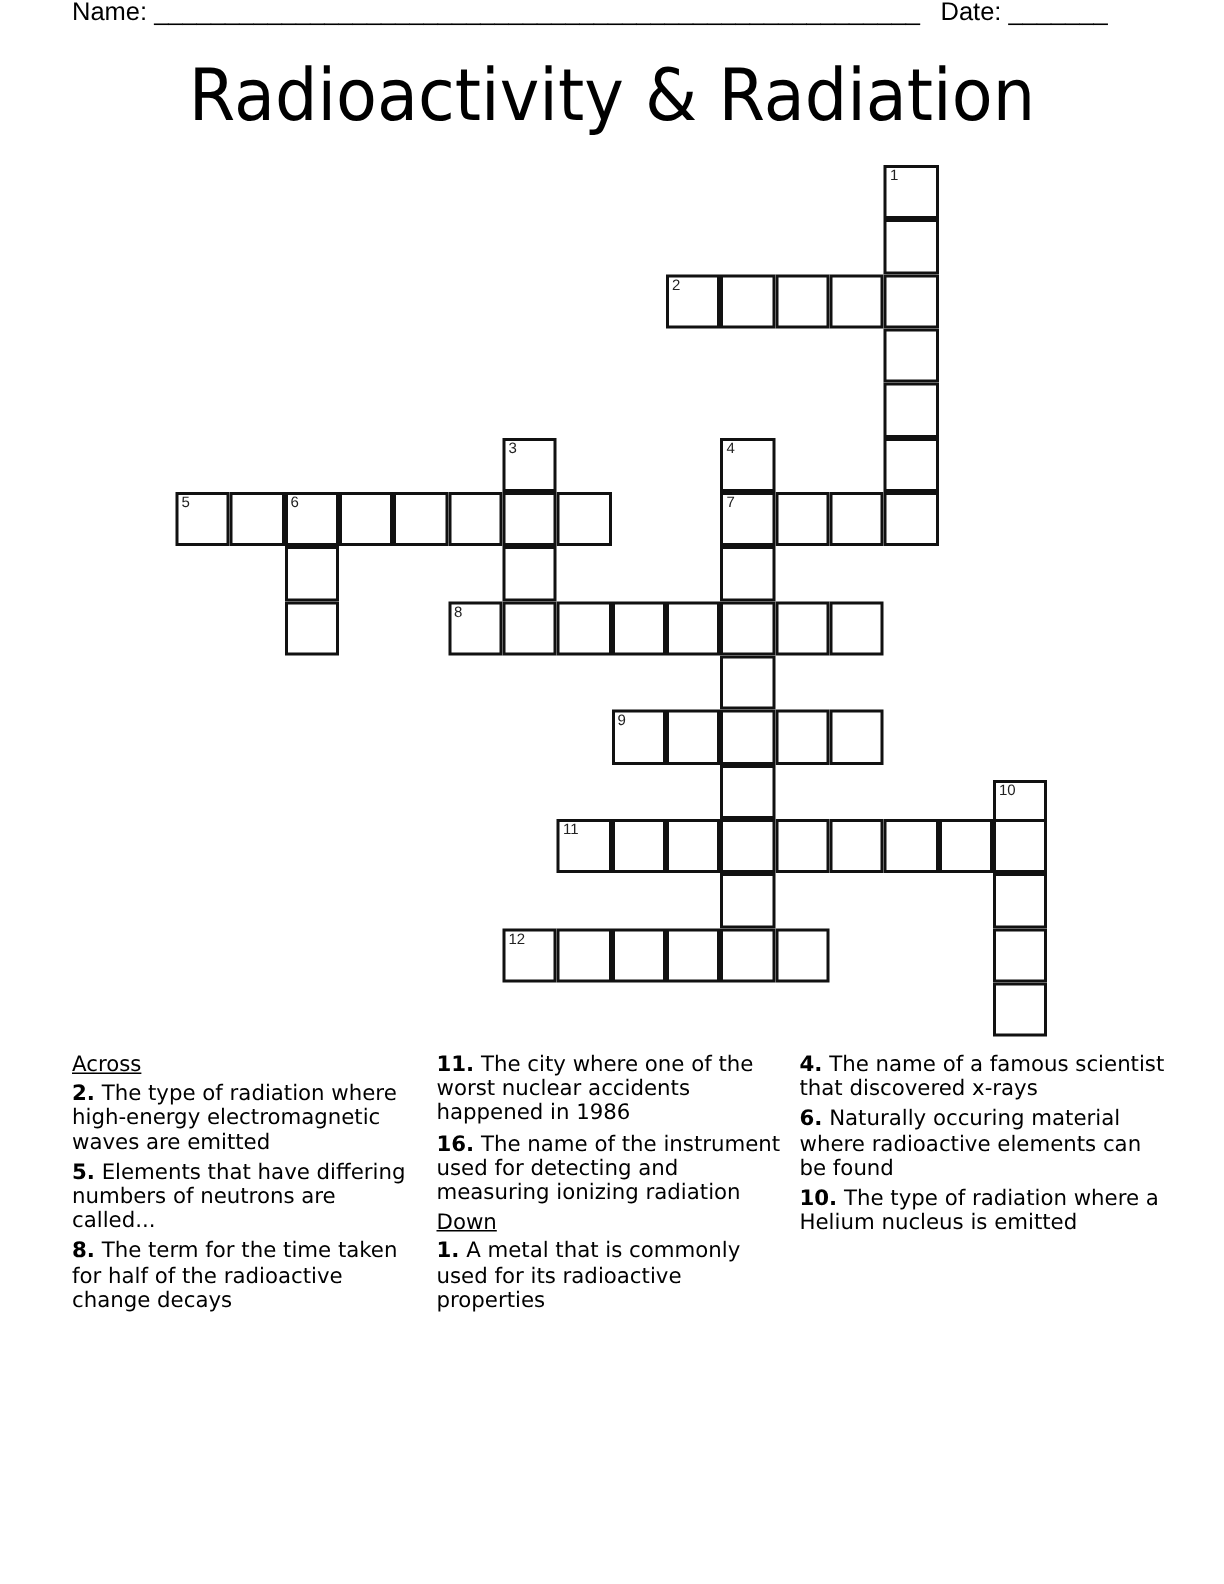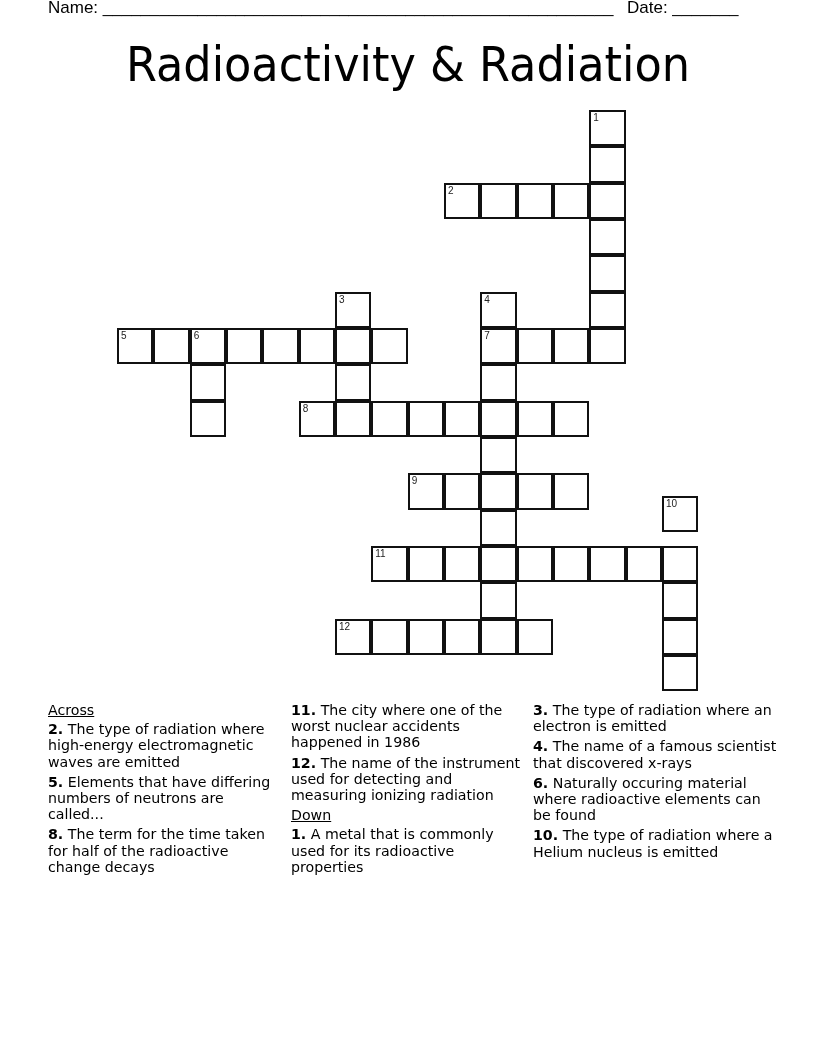--- a/index.html
+++ b/index.html
@@ -84,21 +84,21 @@
     <div class="cell" style="left: 407.64px; top: 400.64px;"></div>
     <div class="cell" style="left: 443.97px; top: 400.64px;"></div>
     <div class="cell" style="left: 516.63px; top: 400.64px;"></div>
     <div class="cell" style="left: 552.96px; top: 400.64px;"></div>
     <div class="cell" style="left: 407.64px; top: 473.3px;">
       <span class="num">9</span>
     </div>
     <div class="cell" style="left: 443.97px; top: 473.3px;"></div>
     <div class="cell" style="left: 516.63px; top: 473.3px;"></div>
     <div class="cell" style="left: 552.96px; top: 473.3px;"></div>
-    <div class="cell" style="left: 661.95px; top: 496px; text-decoration: underline;">
+    <div class="cell" style="left: 661.95px; top: 520px; text-decoration: underline;">
       <span class="num">10</span>
     </div>
     <div class="cell" style="left: 661.95px; top: 545.96px;"></div>
     <div class="cell" style="left: 661.95px; top: 582.29px;"></div>
     <div class="cell" style="left: 661.95px; top: 618.62px;"></div>
     <div class="cell" style="left: 661.95px; top: 654.95px;"></div>
     <div class="cell" style="left: 371.31px; top: 545.96px;">
       <span class="num">11</span>
     </div>
     <div class="cell" style="left: 407.64px; top: 545.96px;"></div>
@@ -118,23 +118,22 @@
 
 <div class="col col1">
   <div class="sec">Across</div>
   <div class="clue"><b>2.</b><span> The type of radiation where high-energy electromagnetic waves are emitted</span></div>
   <div class="clue"><b>5.</b><span> Elements that have differing numbers of neutrons are called...</span></div>
   <div class="clue"><b>8.</b><span> The term for the time taken for half of the radioactive change decays</span></div>
 </div>
 
 <div class="col col2">
   <div class="clue"><b>11.</b><span> The city where one of the worst nuclear accidents happened in 1986</span></div>
-  <div class="clue"><b>12.</b><span> The name of the instrument used for detecting and measuring ionizing radiation</span></div>
+  <div class="clue"><b>16.</b><span> The name of the instrument used for detecting and measuring ionizing radiation</span></div>
   <div class="sec">Down</div>
   <div class="clue"><b>1.</b><span> A metal that is commonly used for its radioactive properties</span></div>
 </div>
 
 <div class="col col3">
-  <div class="clue"><b>3.</b><span> The type of radiation where an electron is emitted</span></div>
   <div class="clue"><b>4.</b><span> The name of a famous scientist that discovered x-rays</span></div>
   <div class="clue"><b>6.</b><span> Naturally occuring material where radioactive elements can be found</span></div>
   <div class="clue"><b>10.</b><span> The type of radiation where a Helium nucleus is emitted</span></div>
 </div>
 
 </body></html>

